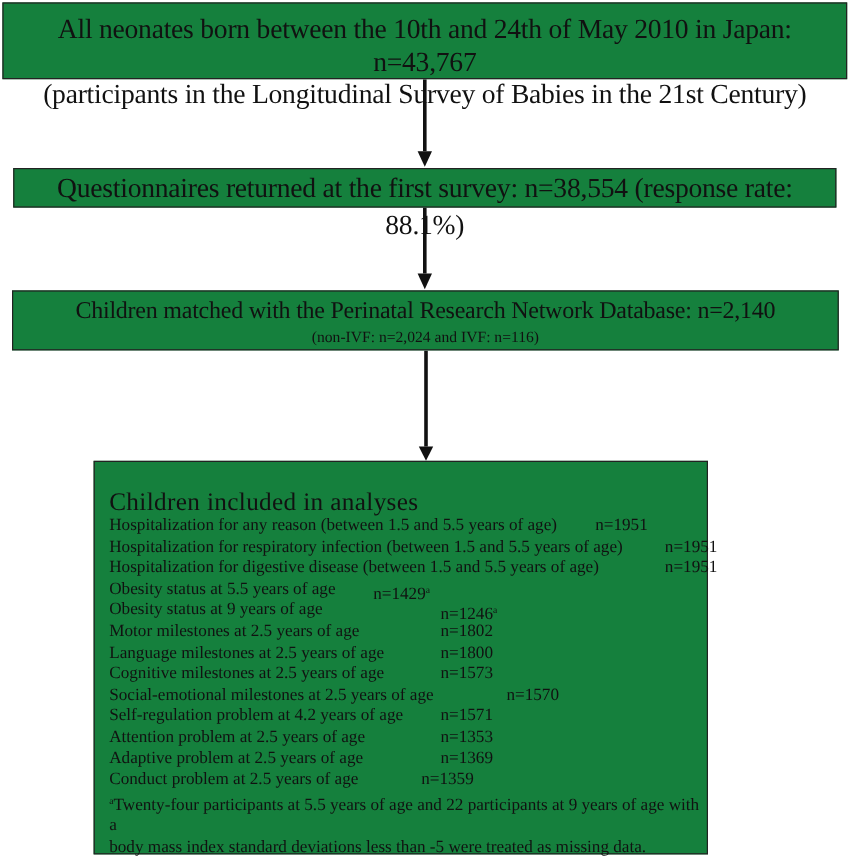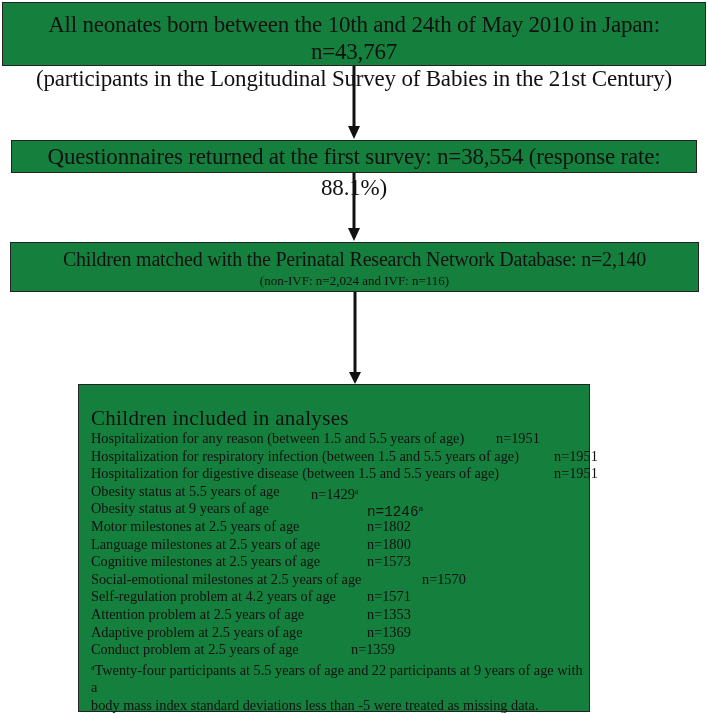--- a/index.html
+++ b/index.html
@@ -68,21 +68,21 @@
   <div class="row">
     <span class="label">Hospitalization for digestive disease (between 1.5 and 5.5 years of age)</span>
     <span class="value" style="left:463px;">n=1951</span>
   </div>
   <div class="row">
     <span class="label">Obesity status at 5.5 years of age</span>
     <span class="value" style="left:220px;"><span>n=1429</span><sup>a</sup></span>
   </div>
   <div class="row">
     <span class="label">Obesity status at 9 years of age</span>
-    <span class="value" style="left:276px;font-family:Liberation Mono, monospace;"><span>n=1246</span><sup>a</sup></span>
+    <span class="value" style="left:276px;"><span>n=1246</span><sup>a</sup></span>
   </div>
   <div class="row">
     <span class="label">Motor milestones at 2.5 years of age</span>
     <span class="value" style="left:276px;">n=1802</span>
   </div>
   <div class="row">
     <span class="label">Language milestones at 2.5 years of age</span>
     <span class="value" style="left:276px;">n=1800</span>
   </div>
   <div class="row">

